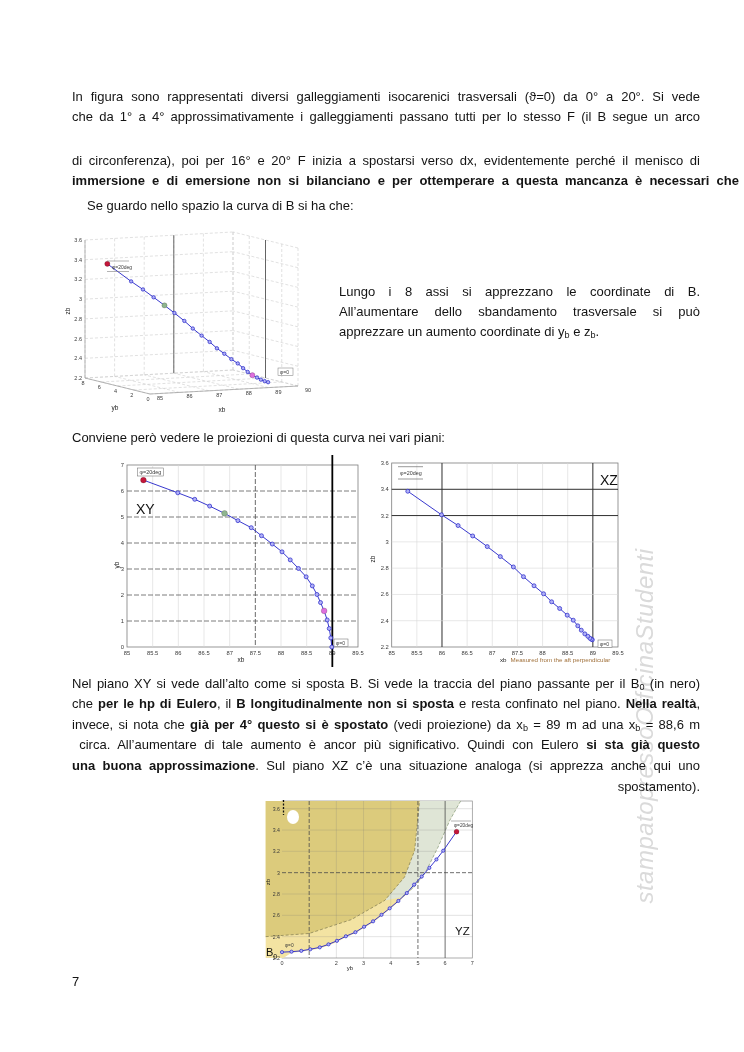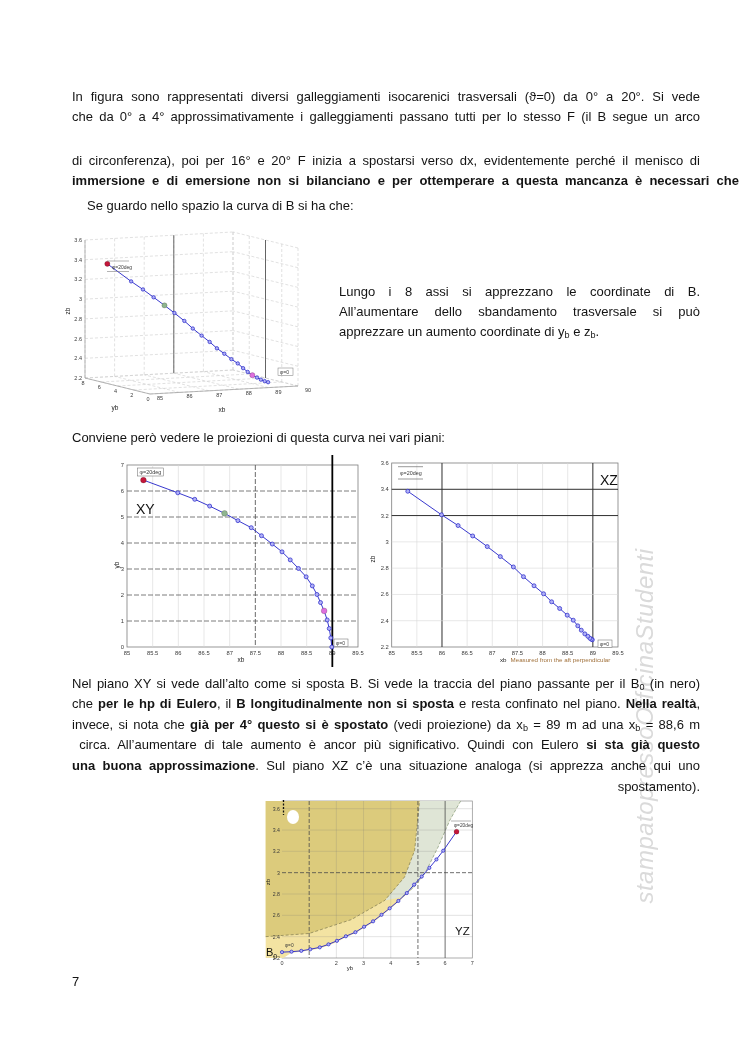--- a/index.html
+++ b/index.html
@@ -23,21 +23,21 @@
 .chart text{font-family:"Liberation Sans",sans-serif;}
 .watermark{position:absolute;left:455px;top:712px;width:380px;height:28px;line-height:28px;text-align:center;transform:rotate(-90deg);transform-origin:50% 50%;font-family:"Liberation Sans",sans-serif;font-style:italic;font-size:24px;color:#dadada;letter-spacing:0.5px;white-space:nowrap;}
 </style>
 </head>
 <body>
 
 <div class="watermark">stampatopressoOfficinaStudenti</div>
 
 <div id="p1" class="para">
     <div class="ln"><span class="lt" style="word-spacing: 4.30134px;"><span class="">In figura sono rappresentati diversi galleggiamenti isocarenici trasversali (ϑ=0) da 0° a 20°. Si vede</span></span></div>
-    <div class="ln"><span class="lt" style="word-spacing: 2.59549px;"><span class="">che da 0° a 4° approssimativamente i galleggiamenti passano tutti per lo stesso F (il B segue un arco</span></span></div>
+    <div class="ln"><span class="lt" style="word-spacing: 2.59549px;"><span class="">che da 1° a 4° approssimativamente i galleggiamenti passano tutti per lo stesso F (il B segue un arco</span></span></div>
     <div class="ln"><span class="lt" style="word-spacing: 3.09007px; margin-top: 24px;"><span class="">di circonferenza), poi per 16° e 20° F inizia a spostarsi verso dx, evidentemente perché il menisco di</span></span></div>
     <div class="ln"><span class="lt" style="word-spacing: 3.51875px; font-weight: bold;"><span class="">immersione e di emersione non si bilanciano e per ottemperare a questa mancanza è necessari che</span></span></div>
   </div>
 <div id="p2" class="para">
     <div class="ln"><span class="lt"><span class="">Se guardo nello spazio la curva di B si ha che:</span></span></div>
   </div>
 
 <svg id="chart-3d" class="chart">
     <line x1="25" y1="153" x2="25" y2="15" stroke="#cdcdcd" stroke-width="0.6" stroke-dasharray="3 2"></line>
     <line x1="54.599999999999994" y1="151.4" x2="54.599999999999994" y2="13.400000000000006" stroke="#cdcdcd" stroke-width="0.6" stroke-dasharray="3 2"></line>

